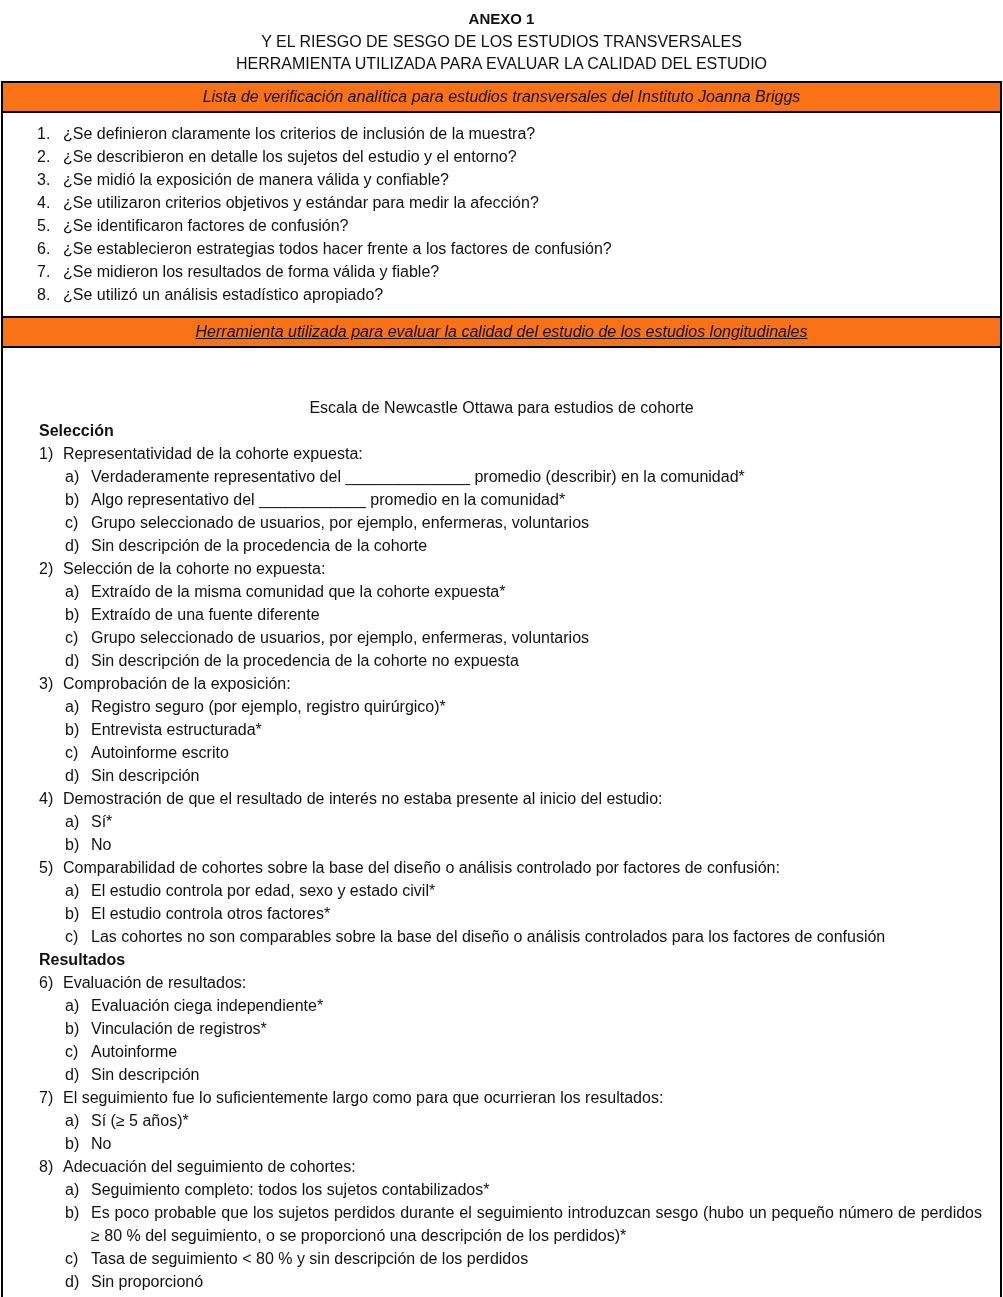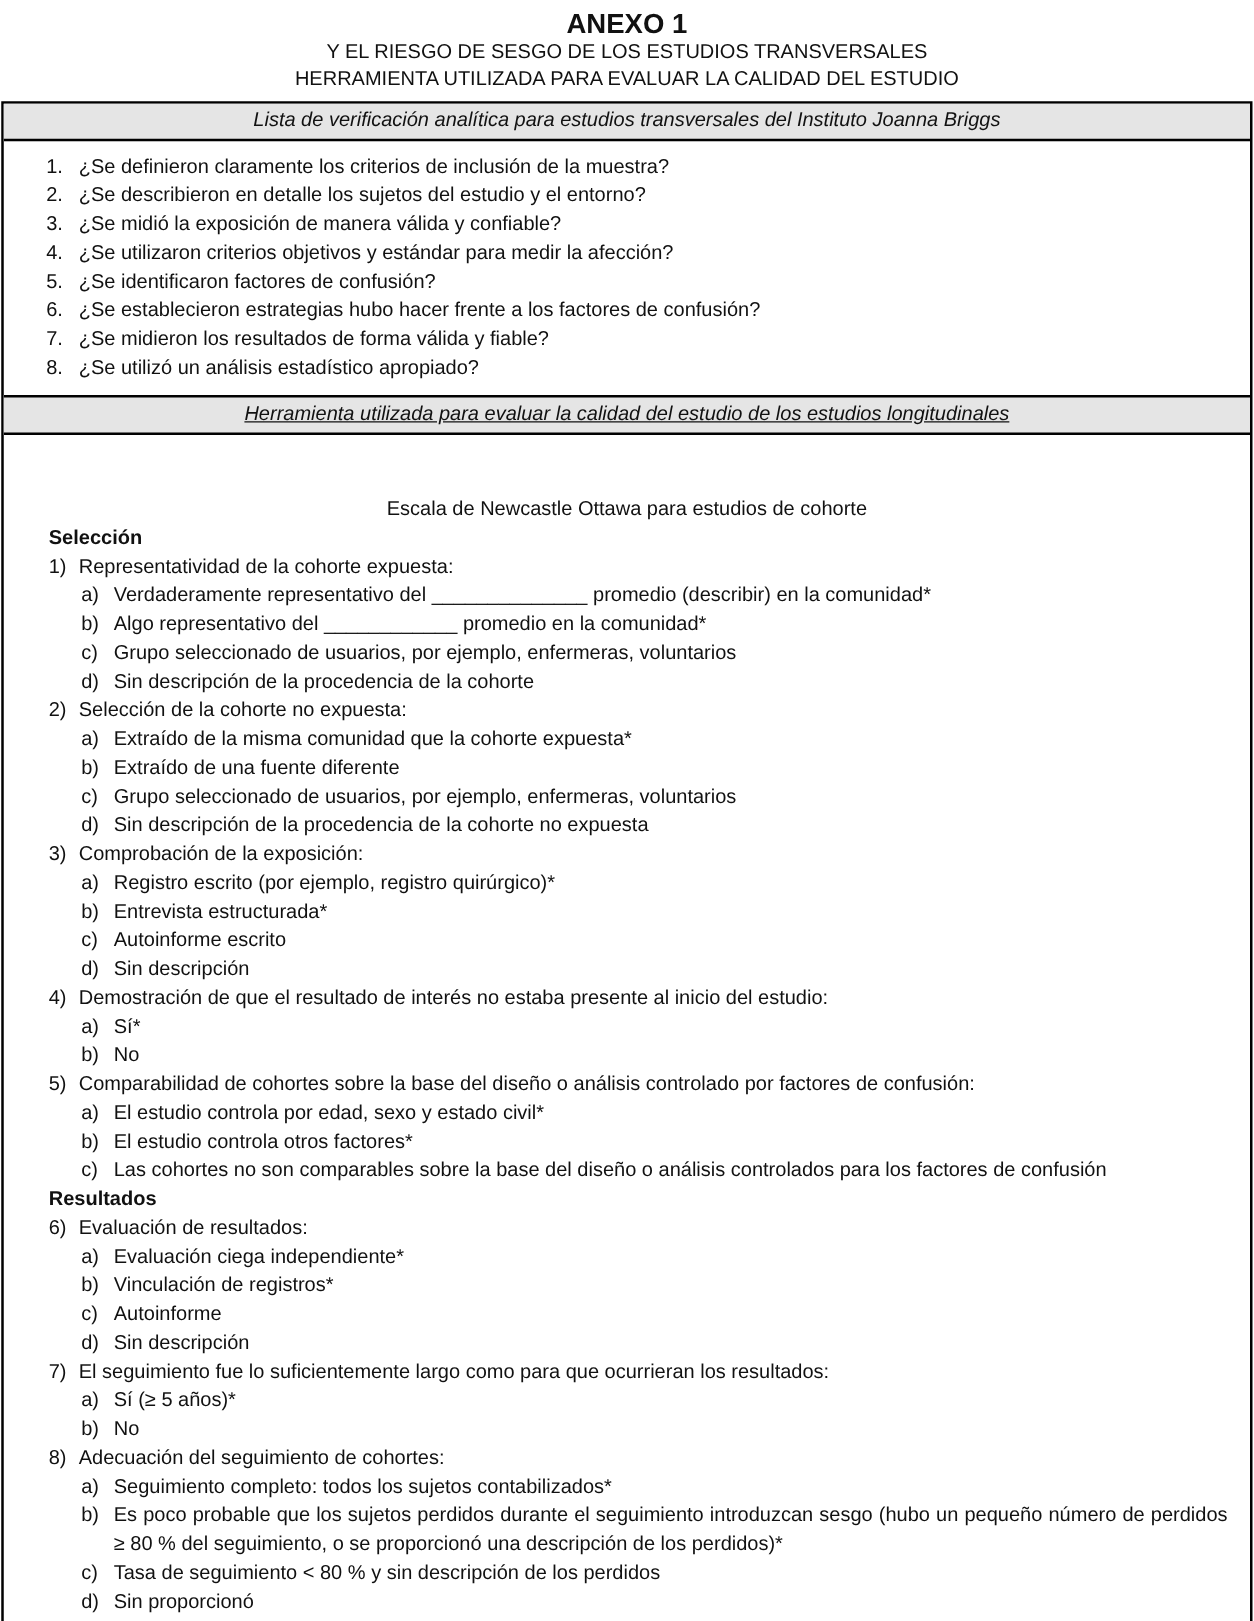--- a/index.html
+++ b/index.html
@@ -7,31 +7,31 @@
   body {
     width: 1003px;
     height: 1297px;
     overflow: hidden;
     font-family: "Liberation Sans", sans-serif;
     font-size: 16px;
     line-height: 23px;
     color: #111111;
   }
   .title-block { text-align: center; padding-top: 7px; }
-  .title-main { font-weight: bold; font-size: 22px; line-height: 24px; }
+  .title-main { font-weight: bold; font-size: 15px; line-height: 24px; }
   .title-sub  { font-size: 16px; line-height: 22px; }
 
   .box {
     margin: 6px 1px 0 1px;
     border: 2px solid #000000;
     min-height: 1208px;
     background: #ffffff;
   }
   .bar {
-    background: #e5e5e5;
+    background: #f97316;
     border-bottom: 2px solid #000000;
     text-align: center;
     font-style: italic;
     font-size: 16px;
     padding: 2px 10px 3px 10px;
   }
   .bar.second { border-top: 2px solid #000000; text-decoration: underline; }
 
   .jbi { padding: 9px 18px 10px 18px; }
   .jbi .row { display: flex; padding-left: 16px; }
@@ -78,21 +78,21 @@
     <div class="row">
         <span class="n">4.</span>
         <span class="t">¿Se utilizaron criterios objetivos y estándar para medir la afección?</span>
       </div>
     <div class="row">
         <span class="n">5.</span>
         <span class="t">¿Se identificaron factores de confusión?</span>
       </div>
     <div class="row">
         <span class="n">6.</span>
-        <span class="t">¿Se establecieron estrategias hubo hacer frente a los factores de confusión?</span>
+        <span class="t">¿Se establecieron estrategias todos hacer frente a los factores de confusión?</span>
       </div>
     <div class="row">
         <span class="n">7.</span>
         <span class="t">¿Se midieron los resultados de forma válida y fiable?</span>
       </div>
     <div class="row">
         <span class="n">8.</span>
         <span class="t">¿Se utilizó un análisis estadístico apropiado?</span>
       </div>
   </div>
@@ -146,21 +146,21 @@
           <span class="n">d)</span>
           <span class="t">Sin descripción de la procedencia de la cohorte no expuesta</span>
         </div>
 
       <div class="q">
           <span class="n">3)</span>
           <span class="t">Comprobación de la exposición:</span>
         </div>
       <div class="opt">
           <span class="n">a)</span>
-          <span class="t">Registro escrito (por ejemplo, registro quirúrgico)*</span>
+          <span class="t">Registro seguro (por ejemplo, registro quirúrgico)*</span>
         </div>
       <div class="opt">
           <span class="n">b)</span>
           <span class="t">Entrevista estructurada*</span>
         </div>
       <div class="opt">
           <span class="n">c)</span>
           <span class="t">Autoinforme escrito</span>
         </div>
       <div class="opt">

